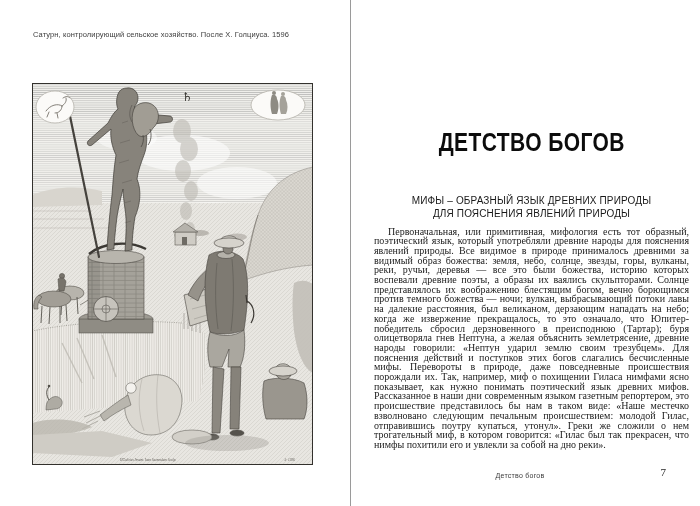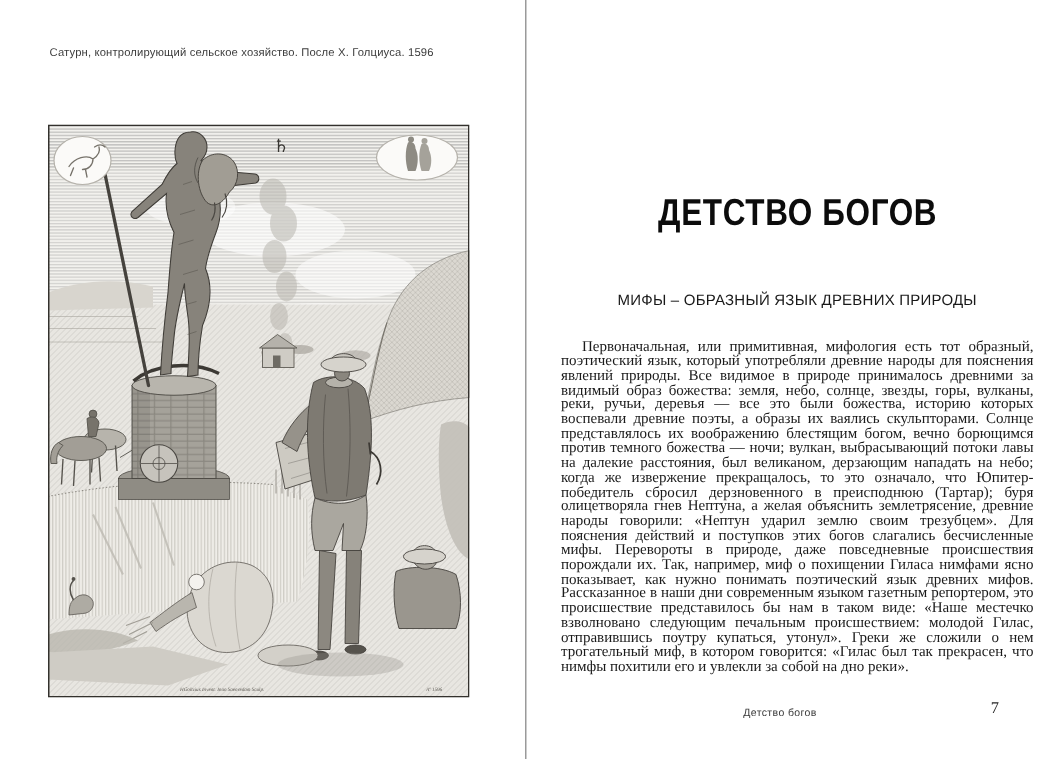--- a/index.html
+++ b/index.html
@@ -278,20 +278,21 @@
     </figure>
   </div>
 
   <div class="gutter"></div>
 
   <div>
     <h1 class="chapter-title"><span class="squeeze">ДЕТСТВО БОГОВ</span></h1>
 
     <h2 class="section-title">
       <span>МИФЫ – ОБРАЗНЫЙ ЯЗЫК ДРЕВНИХ ПРИРОДЫ</span><br>
+      <span>ДЛЯ ПОЯСНЕНИЯ ЯВЛЕНИЙ ПРИРОДЫ</span>
     </h2>
 
     <p class="body-text" lang="ru">Первоначальная, или примитивная, мифология есть тот образный, поэтический язык, который употребляли древние народы для пояснения явлений природы. Все видимое в природе принималось древними за видимый образ божества: земля, небо, солнце, звезды, горы, вулканы, реки, ручьи, деревья — все это были божества, историю которых воспевали древние поэты, а образы их ваялись скульпторами. Солнце представлялось их воображению блестящим богом, вечно борющимся против темного божества — ночи; вулкан, выбрасывающий потоки лавы на далекие расстояния, был великаном, дерзающим нападать на небо; когда же извержение прекращалось, то это означало, что Юпитер-победитель сбросил дерзновенного в преисподнюю (Тартар); буря олицетворяла гнев Нептуна, а желая объяснить землетрясение, древние народы говорили: «Нептун ударил землю своим трезубцем». Для пояснения действий и поступков этих богов слагались бесчисленные мифы. Перевороты в природе, даже повседневные происшествия порождали их. Так, например, миф о похищении Гиласа нимфами ясно показывает, как нужно понимать поэтический язык древних мифов. Рассказанное в наши дни современным языком газетным репортером, это происшествие представилось бы нам в таком виде: «Наше местечко взволновано следующим печальным происшествием: молодой Гилас, отправившись поутру купаться, утонул». Греки же сложили о нем трогательный миф, в котором говорится: «Гилас был так прекрасен, что нимфы похитили его и увлекли за собой на дно реки».</p>
 
     <div class="running-title">Детство богов</div>
     <div class="folio">7</div>
   </div>
 
 </div>
 

